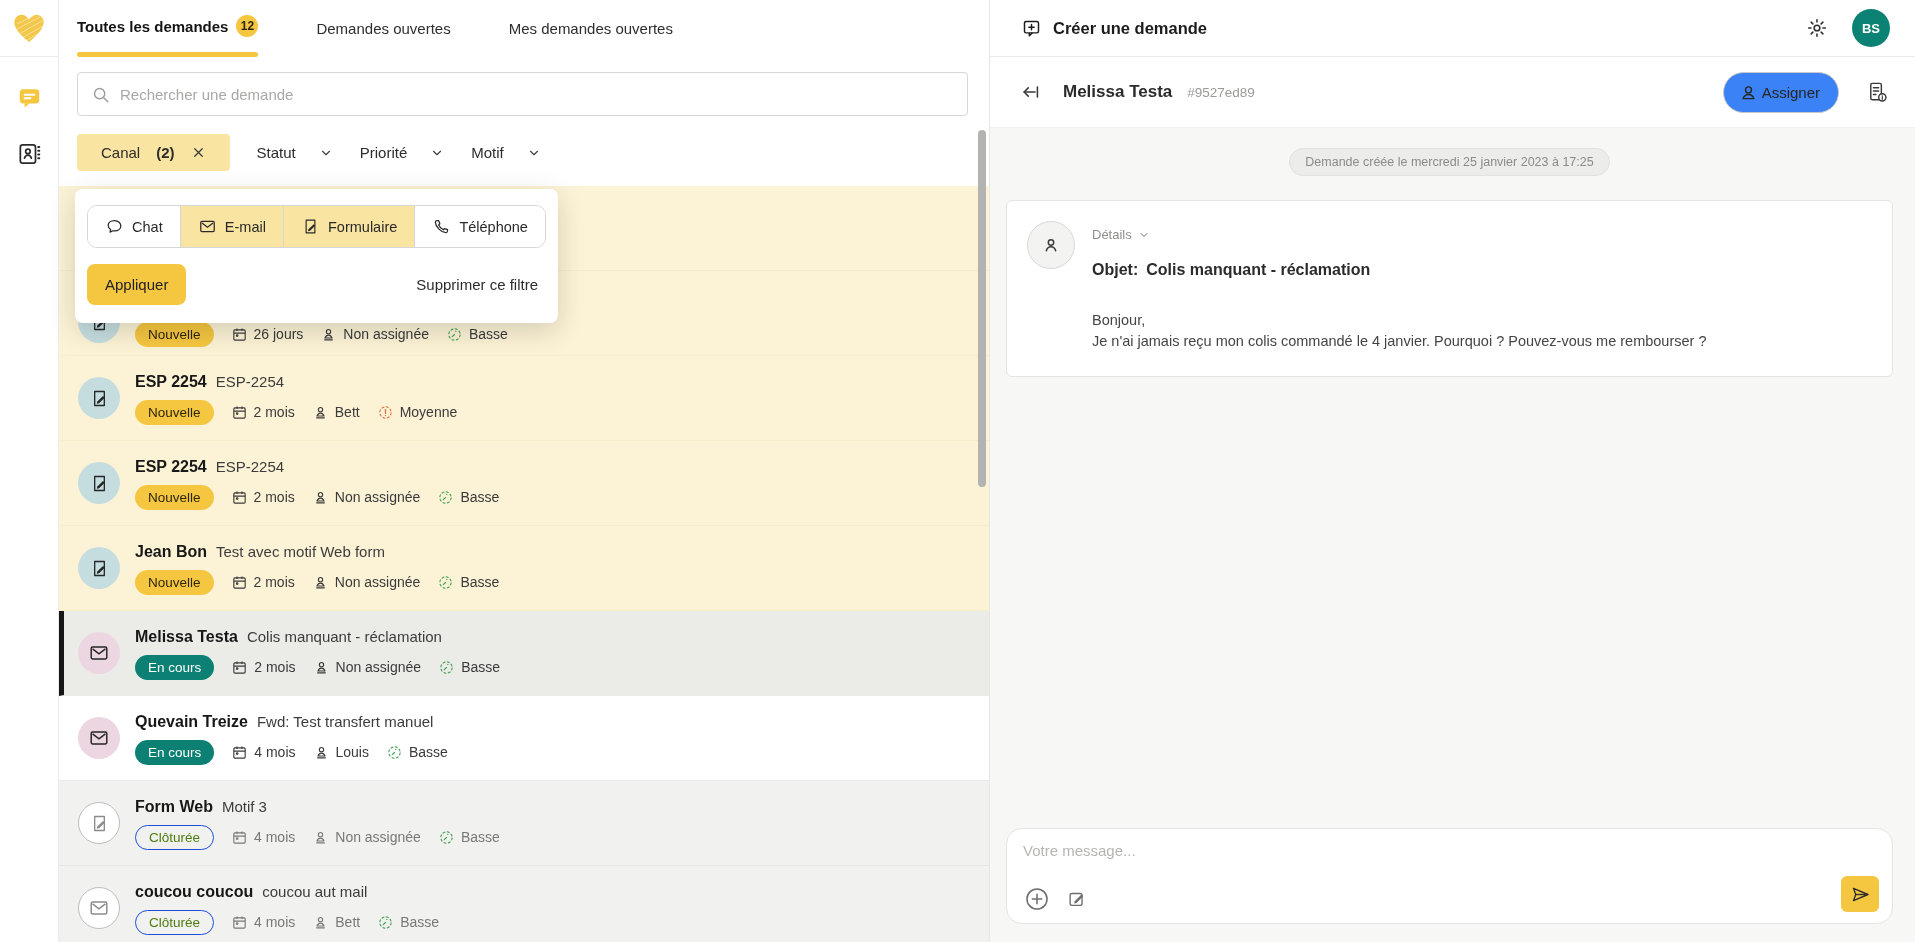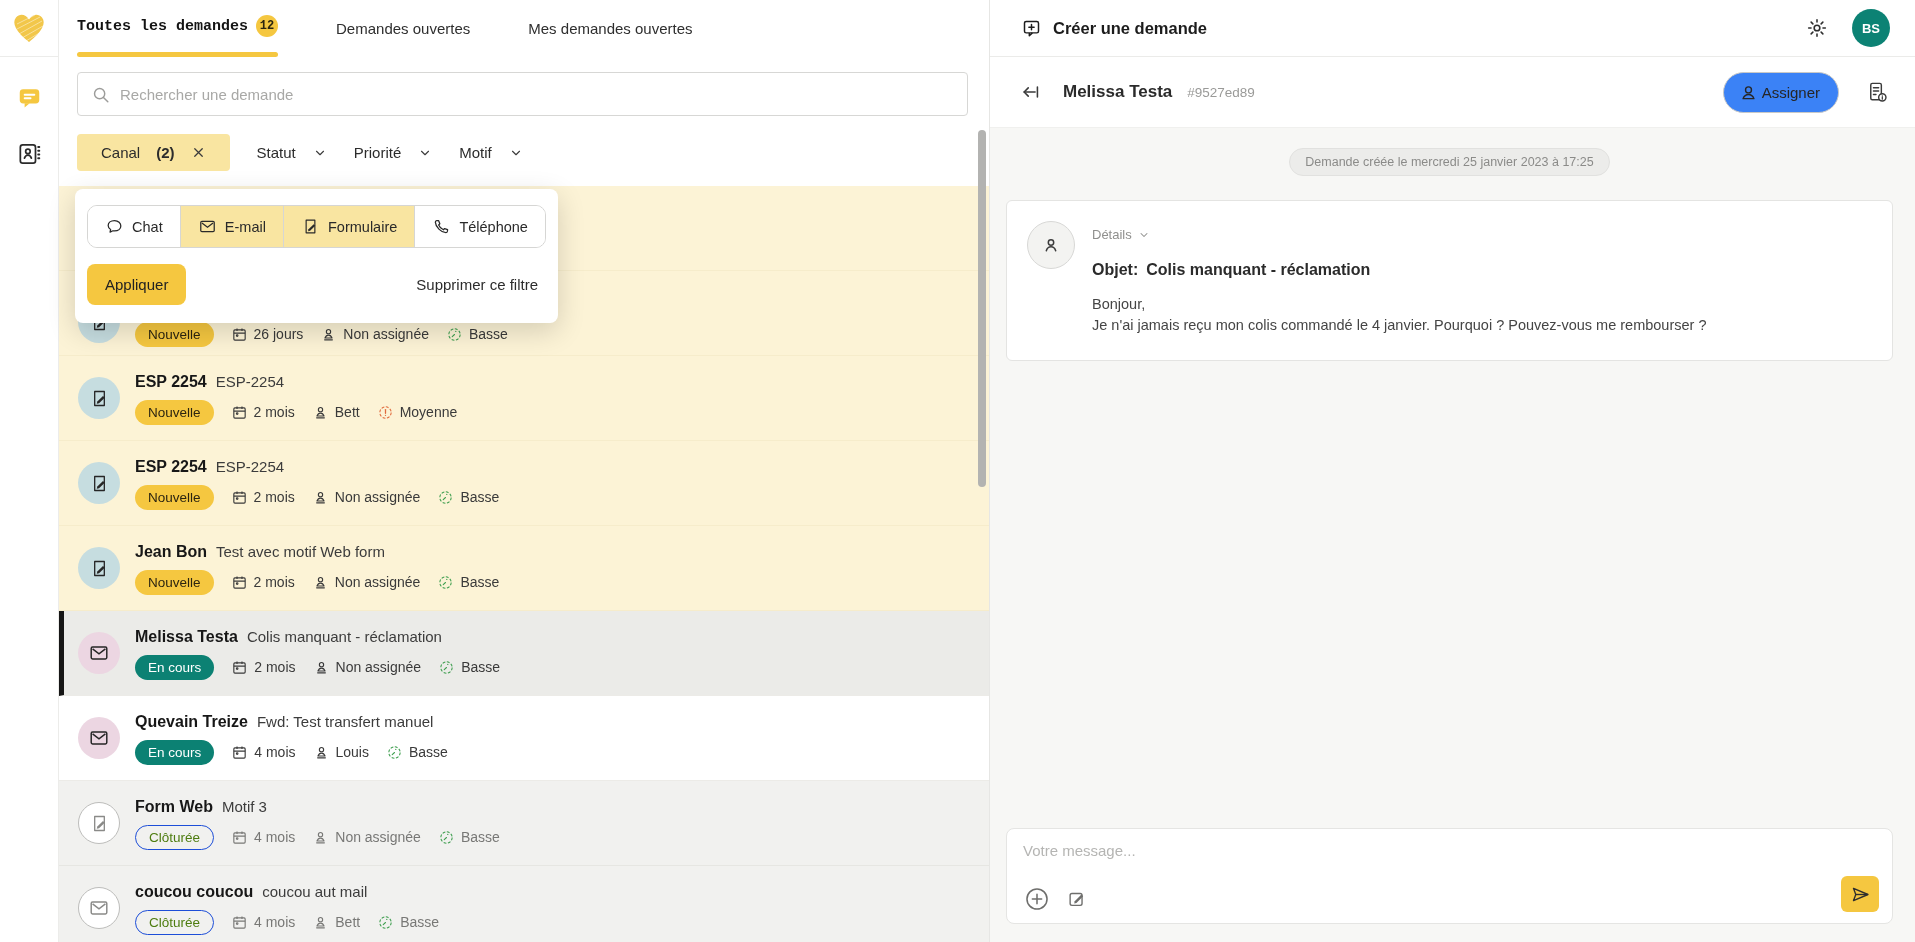--- a/index.html
+++ b/index.html
@@ -15,33 +15,33 @@
 
   
   .rail { width:59px; flex:0 0 59px; border-right:1px solid #ececea; display:flex; flex-direction:column; align-items:center; }
   .rail-top { height:57px; width:100%; display:flex; align-items:center; justify-content:center; border-bottom:1px solid #ececea; }
   .rail-nav { display:flex; flex-direction:column; align-items:center; gap:30px; padding-top:28px; }
 
   
   .list-panel { width:931px; flex:0 0 931px; border-right:1px solid #e6e6e4; display:flex; flex-direction:column; position:relative; background:#fff; }
   .tabs-bar { height:57px; display:flex; align-items:flex-end; gap:58px; padding:0 0 0 18px; flex:0 0 57px; }
   .tab { position:relative; font-size:15px; color:#2e2e2e; padding:0 0 20px 0; cursor:pointer; display:flex; align-items:center; gap:8px; }
-  .tab.active { font-weight:bold; color:#141414;font-family:Liberation Mono, monospace; }
+  .tab.active { font-weight:bold; color:#141414; }
   .tab.active::after { content:""; position:absolute; left:0; right:0; bottom:0; height:5px; border-radius:3px; background:var(--accent); }
   .tab-badge { width:22px; height:22px; border-radius:50%; background:var(--accent); color:#2c2510; font-size:12px; font-weight:bold; display:flex; align-items:center; justify-content:center; }
 
   .search-wrap { padding:15px 21px 13px 18px; position:relative; flex:0 0 auto; }
   .search-input { width:100%; height:44px; border:1px solid #d7d7d5; border-radius:4px; padding:0 12px 0 42px; font-size:15px; color:#333; outline:none; font-family:inherit; }
   .search-input::placeholder { color:#a8a8a6; }
   .search-icon { position:absolute; left:32px; top:28px; }
 
   .filter-bar { display:flex; align-items:center; gap:27px; padding:5px 0 15px 18px; flex:0 0 auto; }
   .filter-chip { background:var(--chip); border-radius:4px; padding:10px 24px; font-size:15px; color:#2c2c2c; display:flex; align-items:center; gap:16px; cursor:pointer; }
   .filter-chip b { font-weight:bold; }
-  .filter-dd { display:flex; align-items:center; gap:17px; font-size:15px; color:#2c2c2c; cursor:pointer; }
+  .filter-dd { display:flex; align-items:center; gap:23px; font-size:15px; color:#2c2c2c; cursor:pointer; }
 
   .rows { flex:1; overflow:hidden; position:relative; }
   .row { height:85px; display:flex; align-items:center; gap:15px; padding-left:19px; border-bottom:1px solid #ecebe7; cursor:pointer; }
   .state-unread  { background:var(--unread); border-bottom-color:#f6eccb; }
   .state-selected{ background:var(--selected); border-left:5px solid #161616; padding-left:14px; }
   .state-read    { background:#fff; }
   .state-closed  { background:var(--closedrow); border-bottom-color:#e6e6e2; }
 
   .row-icon { width:42px; height:42px; border-radius:50%; flex:0 0 42px; display:flex; align-items:center; justify-content:center; color:#262626; }
   .icon-form  { background:var(--blue); }
@@ -90,23 +90,23 @@
   .assign-btn { display:flex; align-items:center; gap:3px; border:1px solid #c9c9c7; border-radius:999px; background:#3b82f6; padding:9px 18px 9px 14px; font-size:15px; color:#262626; font-family:inherit; cursor:pointer; }
 
   .convo { flex:1; background:var(--convo); display:flex; flex-direction:column; padding:20px 22px 18px 16px; min-height:0; }
   .created-chip { align-self:center; background:#ececea; border:1px solid #e1e1df; border-radius:999px; padding:6px 15px; font-size:12.5px; color:#8b8b89; }
   .email-card { margin-top:24px; background:#fff; border:1px solid #e4e4e2; border-radius:6px; padding:20px 22px 24px 20px; display:flex; gap:17px; }
   .card-avatar { width:48px; height:48px; border-radius:50%; background:#f3f3f1; border:1px solid #d8d8d6; flex:0 0 48px; display:flex; align-items:center; justify-content:center; color:#3c3c3c; }
   .card-from { font-size:15px; color:#3a3a3a; }
   .card-details { display:flex; align-items:center; gap:6px; font-size:13px; color:#8f8f8d; margin-top:6px; cursor:pointer; }
   .card-subject { margin-top:19px; font-size:16px; font-weight:bold; color:#2b2b2b; }
   .card-subject .subj-label { margin-right:8px; }
-  .card-body { margin-top:15px; font-size:14.5px; color:#454545; line-height:1.45; }
-
-  .composer { margin-top:auto; background:#fff; border:1px solid #e5e5e3; border-radius:8px; height:96px; padding:13px 14px 10px 16px; display:flex; flex-direction:column; position:relative; }
+  .card-body { margin-top:31px; font-size:14.5px; color:#454545; line-height:1.45; }
+
+  .composer { margin-top:auto; background:#fff; border:1px solid #e5e5e3; border-radius:16px; height:96px; padding:13px 14px 10px 16px; display:flex; flex-direction:column; position:relative; }
   .composer textarea { border:none; outline:none; resize:none; font-family:inherit; font-size:15px; color:#333; height:34px; width:100%; background:transparent; }
   .composer textarea::placeholder { color:#b5b5b3; }
   .composer-tools { display:flex; align-items:center; gap:15px; color:#6e6e6c; margin-top:auto; }
   .tool-btn { background:none; border:none; padding:0; cursor:pointer; color:#6e6e6c; }
   .send-btn { position:absolute; right:13px; bottom:11px; width:38px; height:36px; border:none; border-radius:6px; background:var(--accent); display:flex; align-items:center; justify-content:center; cursor:pointer; }
 </style>
 </head>
 <body style="--accent: #f5c740; --chip: #f9e5a1; --unread: #fcf3d6; --selected: #ebebe8; --teal: #0c8173; --avatar: #0c8274; --pink: #ecd6e2; --blue: #c6dde0; --green: #3d9e4e; --orange: #e06a3c;">
 
 <div class="rail">

